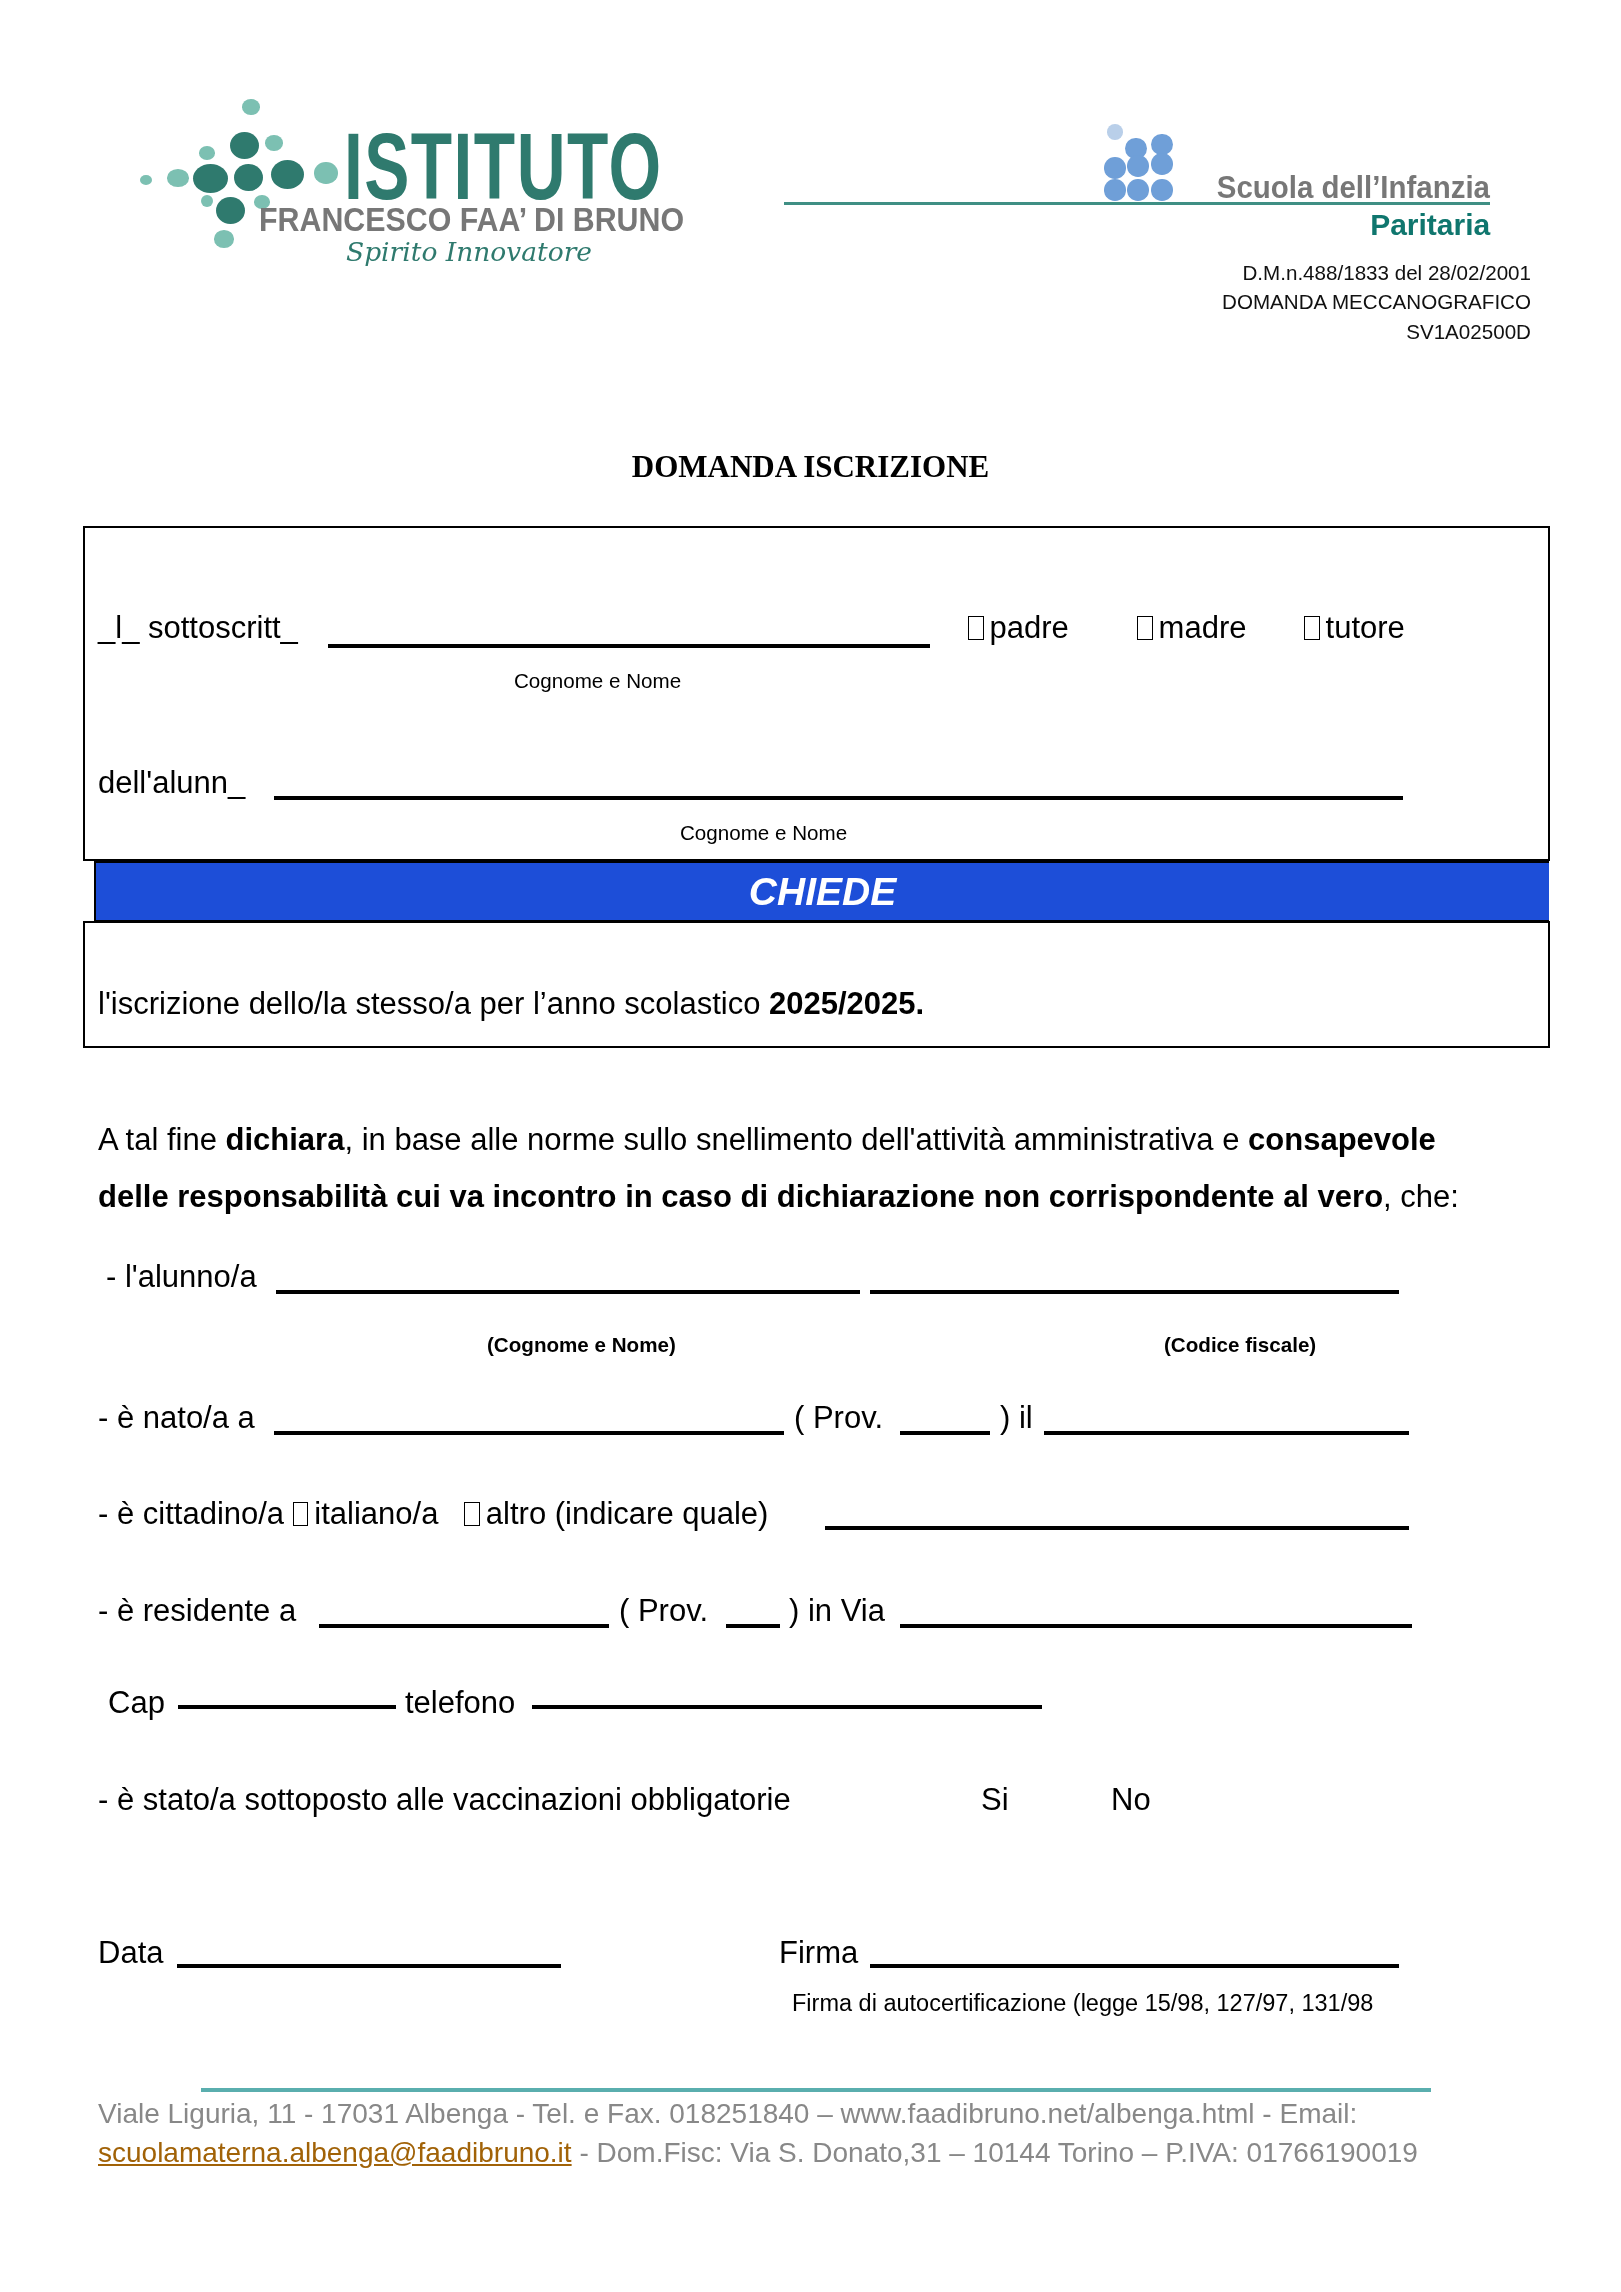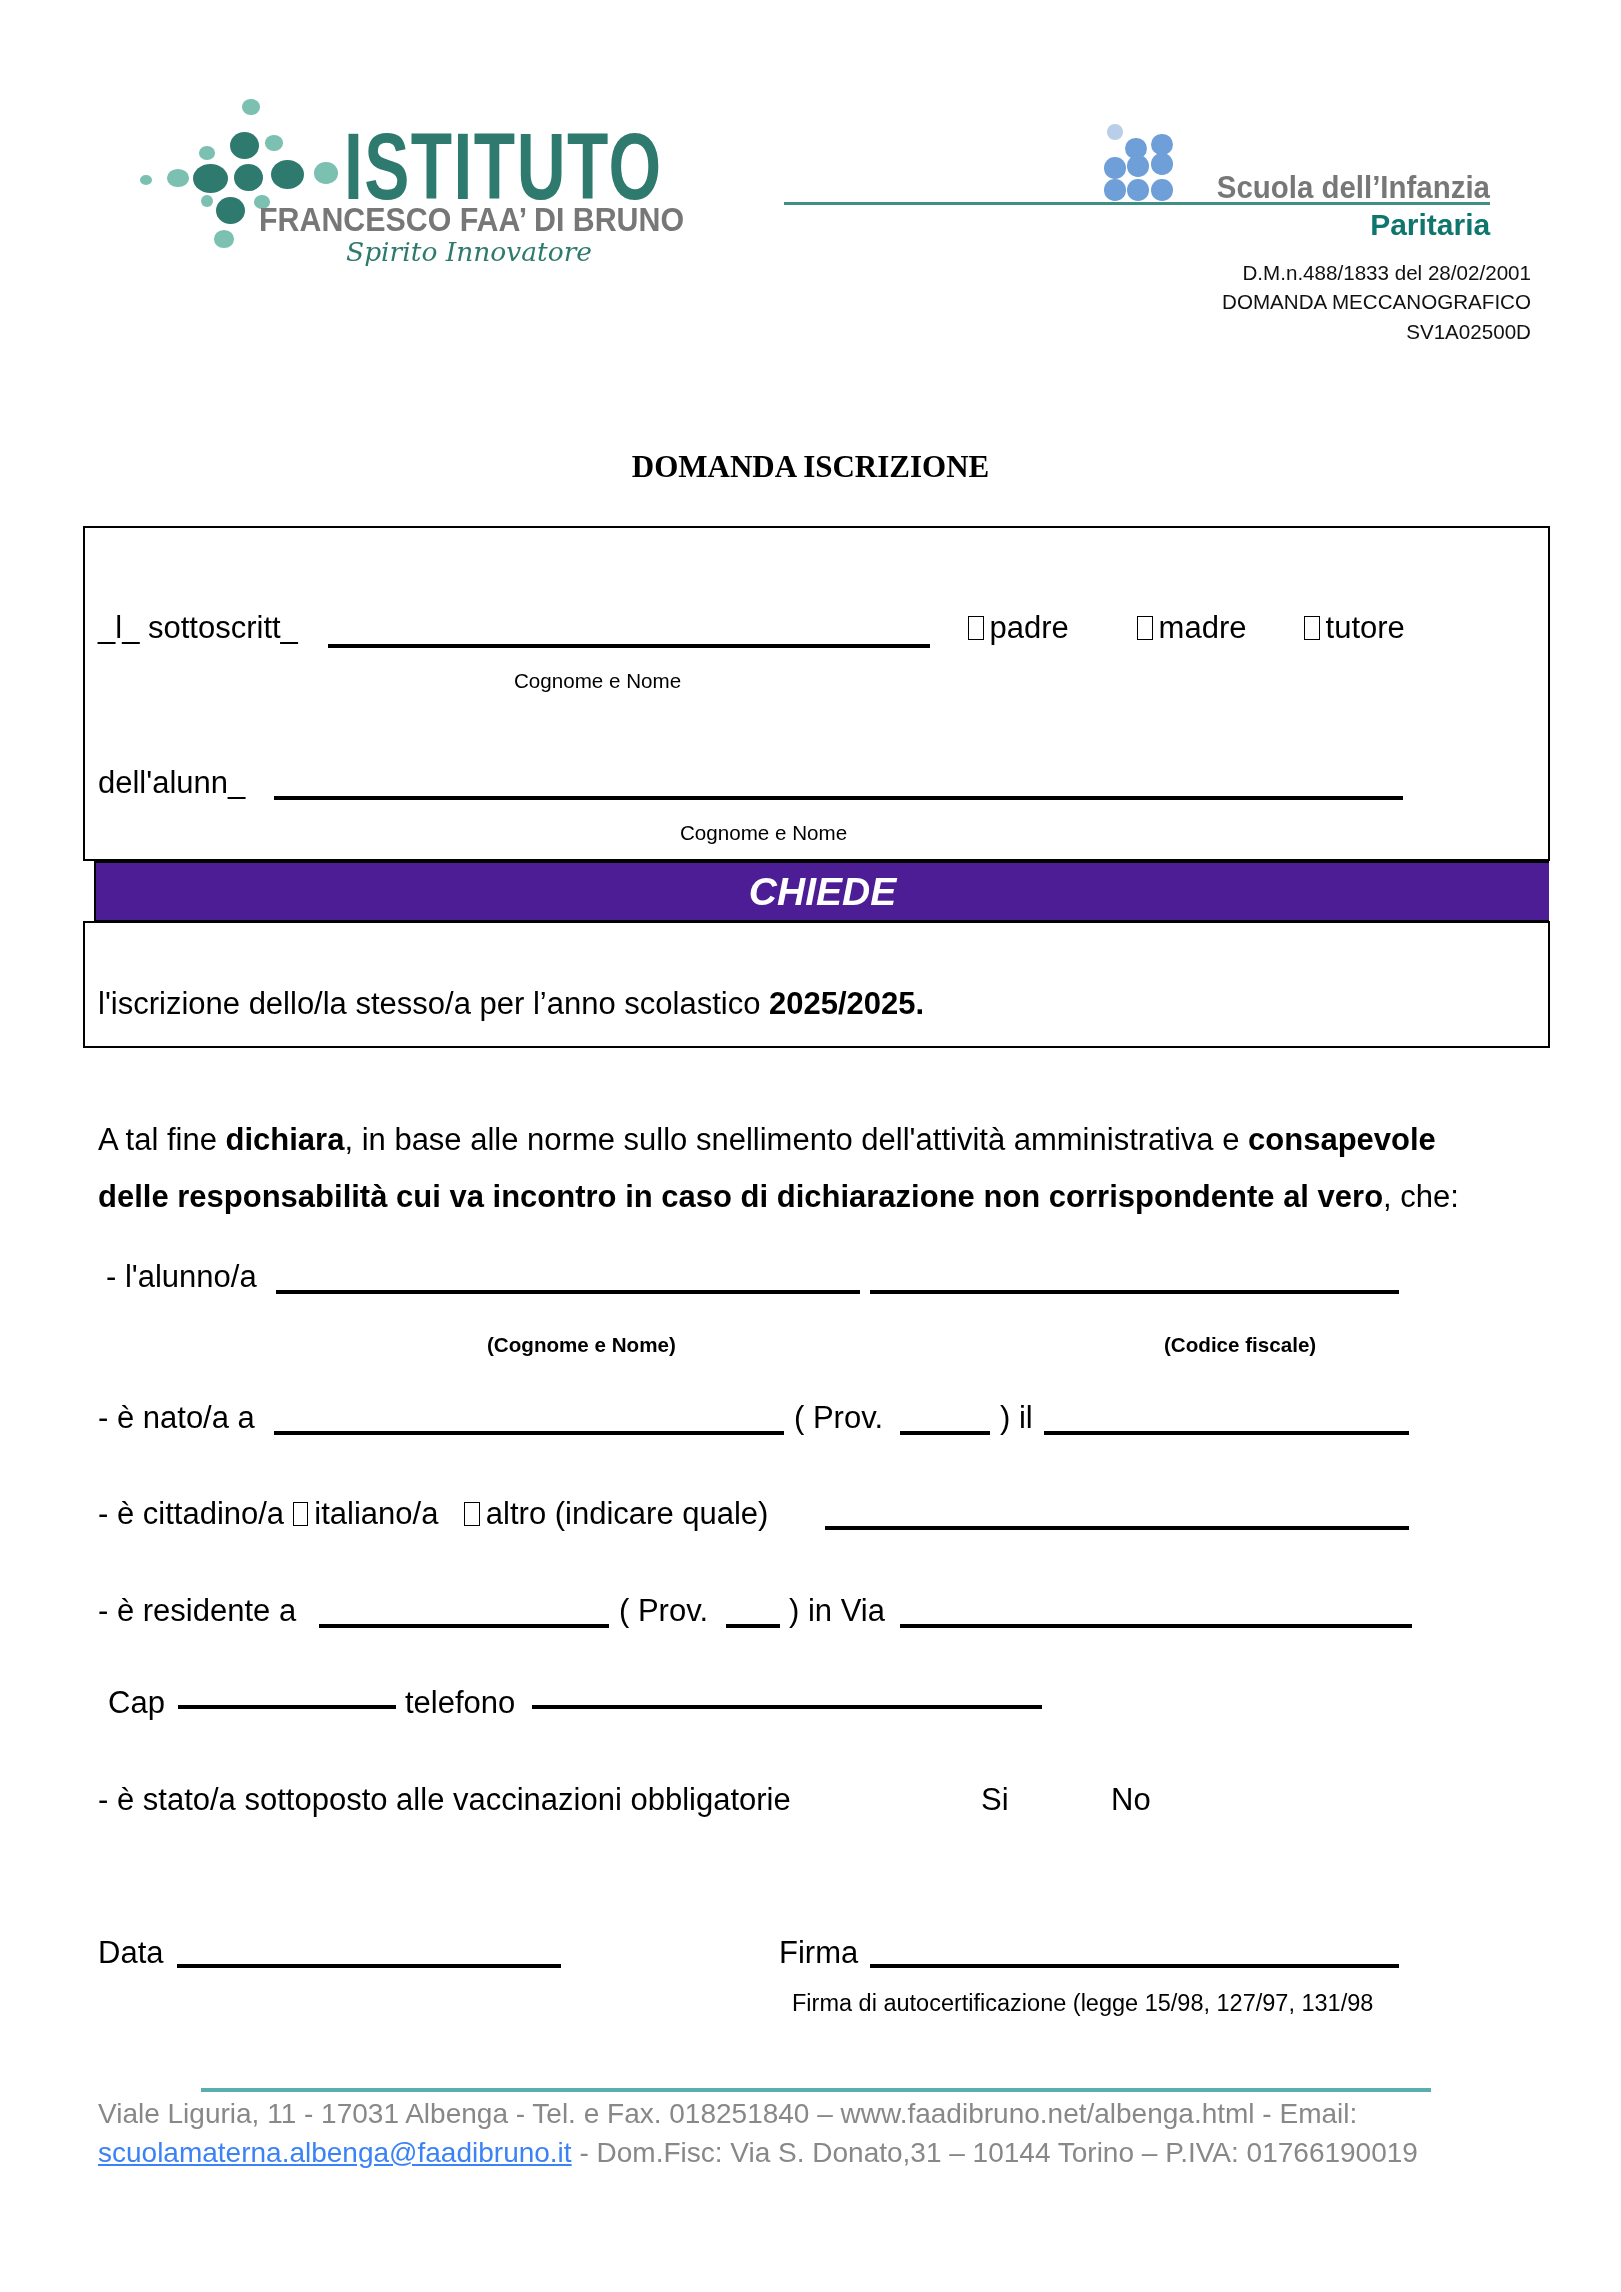--- a/index.html
+++ b/index.html
@@ -14,30 +14,30 @@
   
   .logo-right { left:784px; top:118px; width:716px; height:127px; }
   .right-line { position:absolute; left:0; top:84px; width:706px; height:2.9px; background:#3f8f84; }
   .scuola { position:absolute; right:9.8px; top:51px; font-size:32px; font-weight:bold; color:#777; white-space:nowrap; transform:scaleX(0.92); transform-origin:right top; }
   .paritaria { position:absolute; right:9.8px; top:90px; font-size:30px; font-weight:bold; color:#0f766e; }
   .bdot { position:absolute; width:21.6px; height:21.6px; border-radius:50%; background:#6f9fd8; }
   .meta { right:90px; text-align:center; font-size:20.6px; color:#111; line-height:29px; }
   .doc-title { left:0; width:1621px; top:449px; text-align:center; font-family:"Liberation Serif", serif; font-weight:bold; font-size:31px; }
   .box { border:2px solid #000; }
   .box1 { left:83px; top:526px; width:1463px; height:331px; }
-  .chiede { left:94px; top:861px; width:1453px; height:57px; background:#4c1d95; border-top:2.9px solid #000; border-bottom:2.9px solid #000; border-left:2px solid #000; color:#fff; font-weight:bold; font-style:italic; font-size:39px; text-align:center; line-height:57px; }
+  .chiede { left:94px; top:861px; width:1453px; height:57px; background:#1d4ed8; border-top:2.9px solid #000; border-bottom:2.9px solid #000; border-left:2px solid #000; color:#fff; font-weight:bold; font-style:italic; font-size:39px; text-align:center; line-height:57px; }
   .box2 { left:83px; top:921px; width:1463px; height:123px; }
   .t32 { font-size:31px; white-space:nowrap; }
   .line { position:absolute; height:3.9px; background:#000; }
   .cap { font-size:20.6px; white-space:nowrap; }
   .cap-b { font-size:20.6px; font-weight:bold; white-space:nowrap; }
   .chk { display:inline-block; width:13.7px; height:21.6px; border:1.5px solid #000; vertical-align:-2px; margin-right:5.9px; }
   .footer-line { left:201px; top:2088px; width:1230px; height:3.9px; background:#5aaeae; }
   .footer { left:98px; font-size:28px; color:#888; white-space:nowrap; }
-  .footer a { color:#3b82f6; text-decoration:underline; }
+  .footer a { color:#a16207; text-decoration:underline; }
 </style>
 </head>
 <body>
 
 <div class="abs logo-left">
   <span class="dot" style="left:110px;top:5.9px;width:17.6px;height:15.7px;background:#7cc0b2;"></span>
   <span class="dot" style="left:98px;top:39px;width:29px;height:27.4px;background:#2f7a6e;"></span>
   <span class="dot" style="left:133px;top:42px;width:17.6px;height:15.7px;background:#7cc0b2;"></span>
   <span class="dot" style="left:67px;top:53px;width:15.7px;height:13.7px;background:#7cc0b2;"></span>
   <span class="dot" style="left:61px;top:71px;width:35px;height:29px;background:#2f7a6e;"></span>

